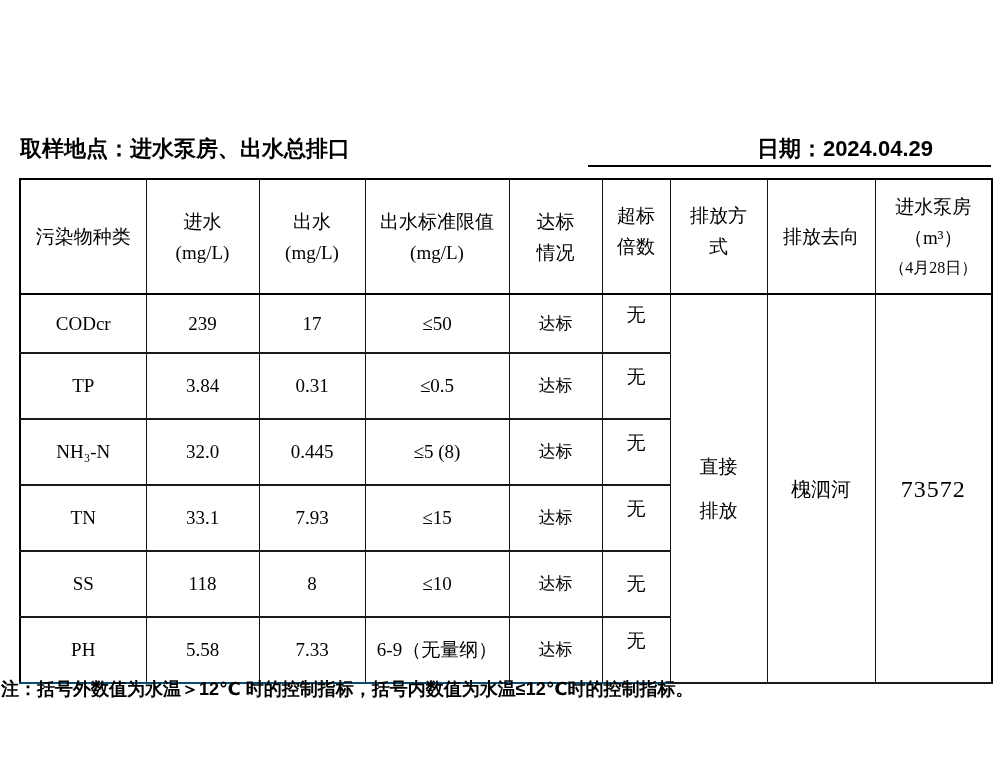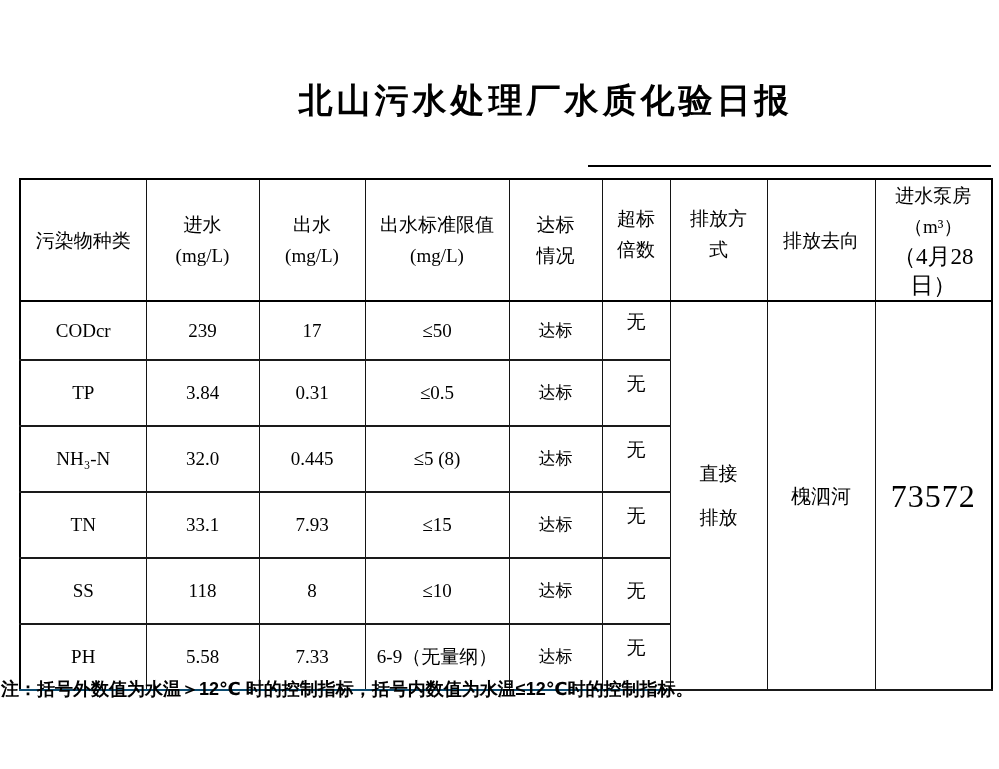--- a/index.html
+++ b/index.html
@@ -36,50 +36,53 @@
     font-size:19px;line-height:30px;
   }
   .report thead tr{height:115px;}
   .report thead th{border-bottom:2px solid #000;}
   .report tbody tr{height:66px;}
   .report tbody tr.first{height:59px;}
   .report tbody td{border-bottom:2px solid #1a1a1a;}
   .report tbody tr:last-child td{border-bottom:2px solid #0c4a6e;}
 
   .hl{display:block;line-height:31px;}
-  .hl.small{font-size:23px;line-height:29px;}
+  .hl.small{font-size:16px;line-height:29px;}
   .lift-block{display:inline-block;transform:translateY(-12px);margin-top:12px;}
   .lift-block-sm{display:inline-block;transform:translateY(-6px);}
 
   td.compliance{font-size:17px;}
   td.exceed{font-size:19px;}
   .raise{display:inline-block;transform:translateY(-9px);}
 
   td.merged-mode .hl{line-height:44px;}
   td.merged-dest{font-size:20px;}
-  td.merged-volume{font-size:32px;letter-spacing:1px;}
+  td.merged-volume{font-size:24px;letter-spacing:1px;}
 
   .artifact-line{
     position:absolute;top:165px;left:588px;width:403px;height:2px;
     background:#000;
   }
 
   .footnote{
     position:absolute;top:675px;left:1px;margin:0;
     font-family:"Liberation Sans","DejaVu Sans",sans-serif;
     font-weight:bold;font-size:18px;line-height:28px;white-space:nowrap;
   }
 </style>
 </head>
 <body>
 
 <div class="page">
 
-  <h1 class="title">北山污水处理厂水质化验日报</h1>
 
+  <div class="subheader">
+    <span>取样地点：进水泵房、出水总排口</span>
+    <span>日期：2024.04.29</span>
+  </div>
 
   <div class="artifact-line"></div>
 
   <table class="report">
     <colgroup>
       <col style="width:126px">
         <col style="width:113px">
         <col style="width:106px">
       <col style="width:144px">
         <col style="width:93px">

